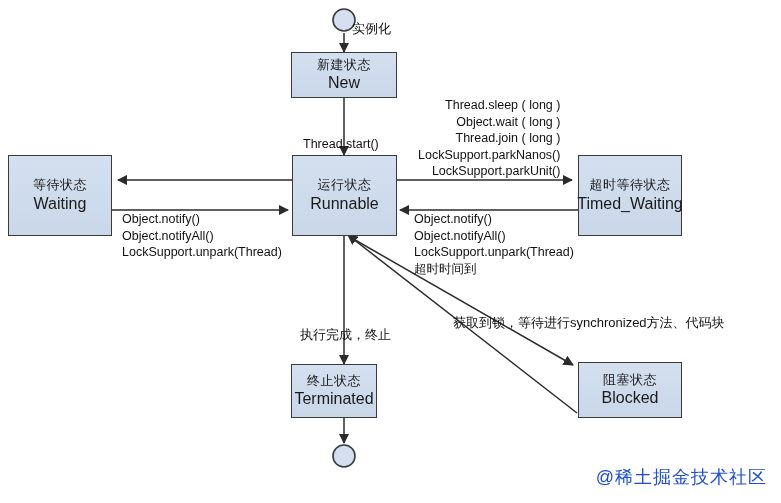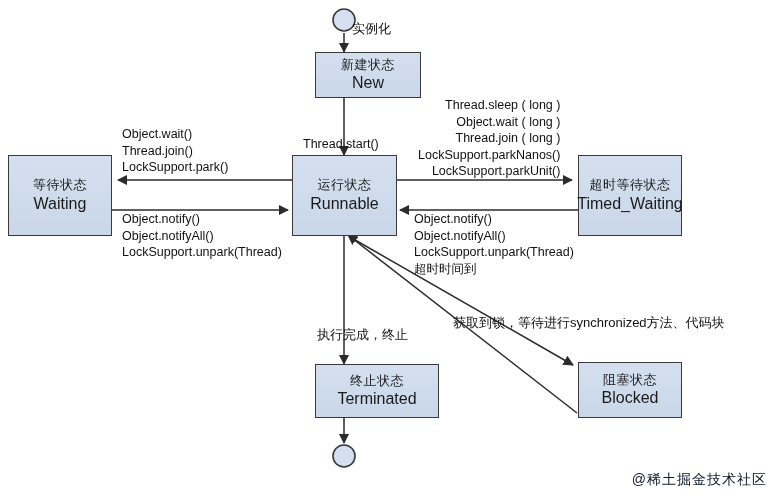--- a/index.html
+++ b/index.html
@@ -53,22 +53,22 @@
     white-space: pre;
     z-index: 4;
   }
   .edge-label.cnlab {
     font-size: 13px;
   }
   .watermark {
     position: absolute;
     right: 14px;
     bottom: 14px;
-    font-size: 14px;
-    color: #0f172a;
+    font-size: 18px;
+    color: #1d4ed8;
     letter-spacing: 1px;
     z-index: 5;
   }
 </style>
 </head>
 <body>
 
 <div id="diagram-root">
 
   <svg id="edge-layer" viewBox="0 0 781 503" width="781" height="503" xmlns="http://www.w3.org/2000/svg">
@@ -99,21 +99,21 @@
       <line x1="350" y1="237" x2="573" y2="365" marker-end="url(#arrow)"></line>
 
       <line x1="577" y1="413" x2="348" y2="235" marker-end="url(#arrow)"></line>
     </g>
 
     <circle cx="344" cy="20" r="11" fill="#d6dff0" stroke="#3a3a3a" stroke-width="1.6"></circle>
 
     <circle cx="344" cy="456" r="11" fill="#d6dff0" stroke="#3a3a3a" stroke-width="1.6"></circle>
   </svg>
 
-  <div class="state-box" style="left:291px; top:52px; width:106px; height:46px;margin-left:24px;">
+  <div class="state-box" style="left:291px; top:52px; width:106px; height:46px;">
     <span class="cn">新建状态</span>
     <span class="en">New</span>
   </div>
 
   <div class="state-box" style="left:292px; top:155px; width:105px; height:81px;">
     <span class="cn">运行状态</span>
     <span class="en">Runnable</span>
   </div>
 
   <div class="state-box" style="left:8px; top:155px; width:104px; height:81px;">
@@ -124,47 +124,44 @@
   <div class="state-box" style="left:578px; top:155px; width:104px; height:81px;">
     <span class="cn">超时等待状态</span>
     <span class="en">Timed_Waiting</span>
   </div>
 
   <div class="state-box" style="left:578px; top:362px; width:104px; height:56px;">
     <span class="cn">阻塞状态</span>
     <span class="en">Blocked</span>
   </div>
 
-  <div class="state-box" style="left:291px; top:364px; width:124px; height:54px;margin-left:24px;">
+  <div class="state-box" style="left:291px; top:364px; width:86px; height:54px;">
     <span class="cn">终止状态</span>
     <span class="en">Terminated</span>
   </div>
 
   <div class="edge-label cnlab" style="left:352px; top:20px;">实例化</div>
 
   <div class="edge-label" style="left:303px; top:112px;margin-top:24px;">Thread.start()</div>
 
-  <div class="edge-label" style="left:122px; top:126px;">Object.wait()
-Thread.join()
-LockSupport.park()</div>
 
   <div class="edge-label" style="left:122px; top:211px;">Object.notify()
 Object.notifyAll()
 LockSupport.unpark(Thread)</div>
 
   <div class="edge-label" style="left:418px; top:97px;text-align:right;">Thread.sleep ( long )
 Object.wait ( long )
 Thread.join ( long )
 LockSupport.parkNanos()
 LockSupport.parkUnit()</div>
 
   <div class="edge-label" style="left:414px; top:211px;">Object.notify()
 Object.notifyAll()
 LockSupport.unpark(Thread)
 超时时间到</div>
 
   <div class="edge-label cnlab" style="left:453px; top:288px;margin-top:26px;">获取到锁，等待进行synchronized方法、代码块</div>
 
-  <div class="edge-label cnlab" style="left:317px; top:326px;">执行完成，终止</div>
+  <div class="edge-label cnlab" style="left:300px; top:326px;">执行完成，终止</div>
 
   <div class="watermark">@稀土掘金技术社区</div>
 
 </div>
 
 </body></html>

